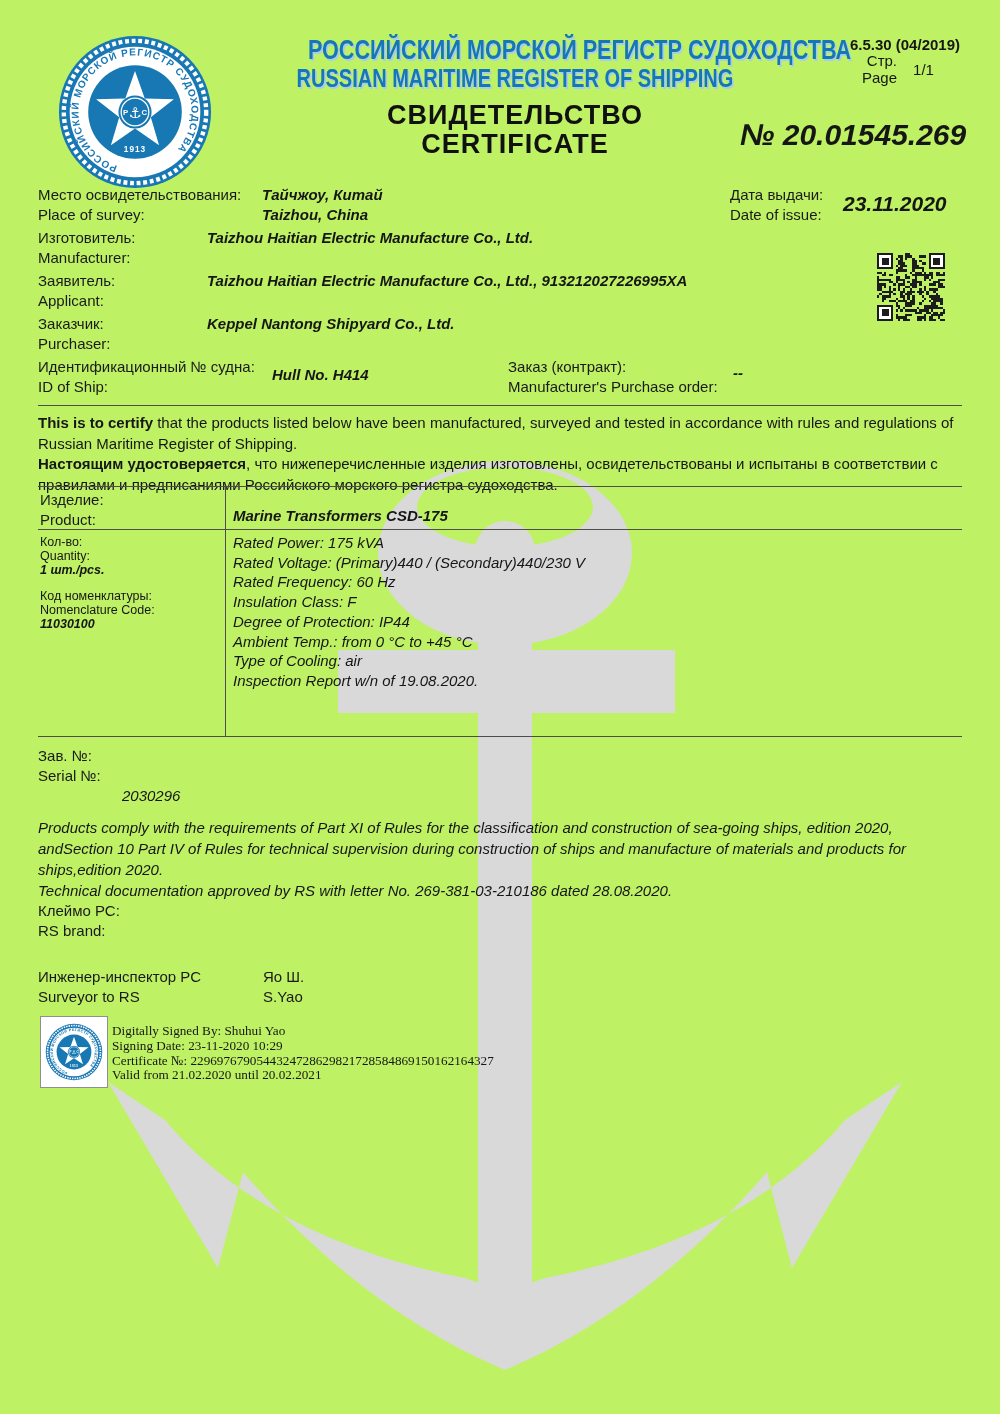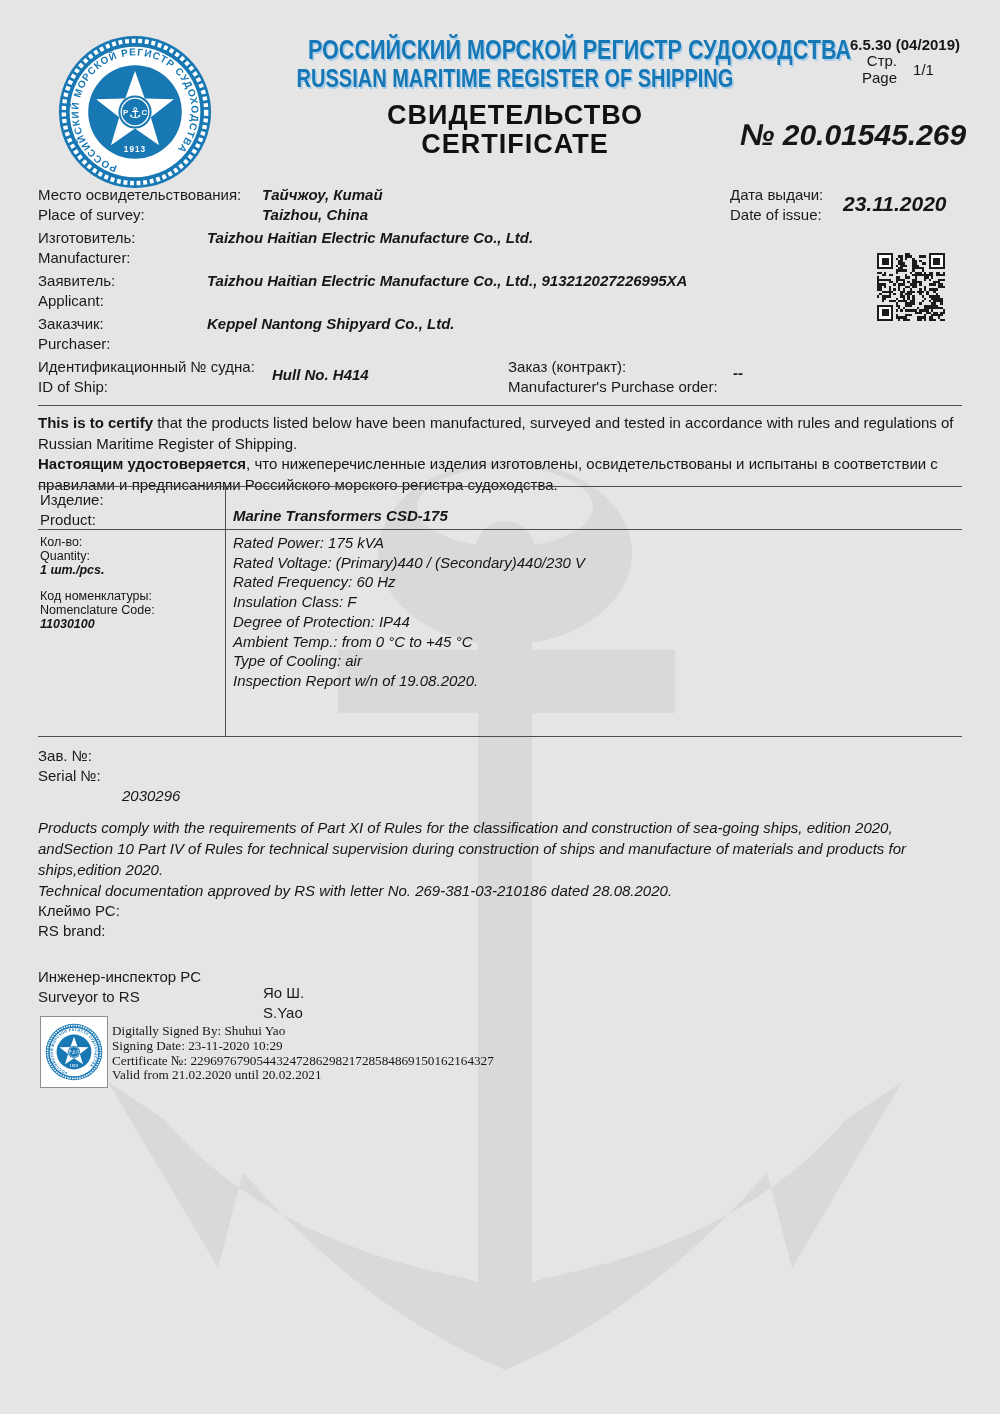--- a/index.html
+++ b/index.html
@@ -1,16 +1,16 @@
 <!DOCTYPE html>
 <html><head>
 <meta charset="utf-8">
 <style>
   html,body{margin:0;padding:0;background:#ffffff;}
-  #page{position:relative;width:1000px;height:1414px;background:#e5e5e5;overflow:hidden;
+  #page{position:relative;width:1000px;height:1414px;background:#bef264;overflow:hidden;
         font-family:"Liberation Sans",sans-serif;color:#161616;}
   .lbl{font-size:15px;line-height:20px;color:#1a1a1a;}
   .sm{font-size:12.5px;line-height:14px;}
   .val{font-weight:bold;font-style:italic;font-size:15px;}
   .it{font-style:italic;font-size:15px;}
   .hline{position:absolute;left:38px;width:924px;border-top:1.6px solid #4d4d4d;height:0;}
   .vline{position:absolute;border-left:1.6px solid #4d4d4d;width:0;}
   .title-blue{color:#1577b5;font-weight:800;text-align:center;white-space:nowrap;
               text-shadow:2px 2px 0 #a9cde8;}
   .scalex{display:inline-block;transform:scaleX(.8);transform-origin:center;}
@@ -516,21 +516,21 @@
 
   <div class="z lbl" style="left:38px;top:901px;">
     <div>Клеймо РС:</div>
     <div>RS brand:</div>
   </div>
 
   <div class="z lbl" style="left:38px;top:967px;">
     <div>Инженер-инспектор РС</div>
     <div>Surveyor to RS</div>
   </div>
-  <div class="z lbl" style="left:263px;top:967px;margin-top:16px;">
+  <div class="z lbl" style="left:263px;top:967px;">
     <div>Яо Ш.</div>
     <div>S.Yao</div>
   </div>
 
   <div class="stampbox z">
     <svg width="58" height="58">
         <use href="#rslogo"></use>
       </svg>
   </div>
   <div class="z sig" style="left:112px;top:1024px;">

